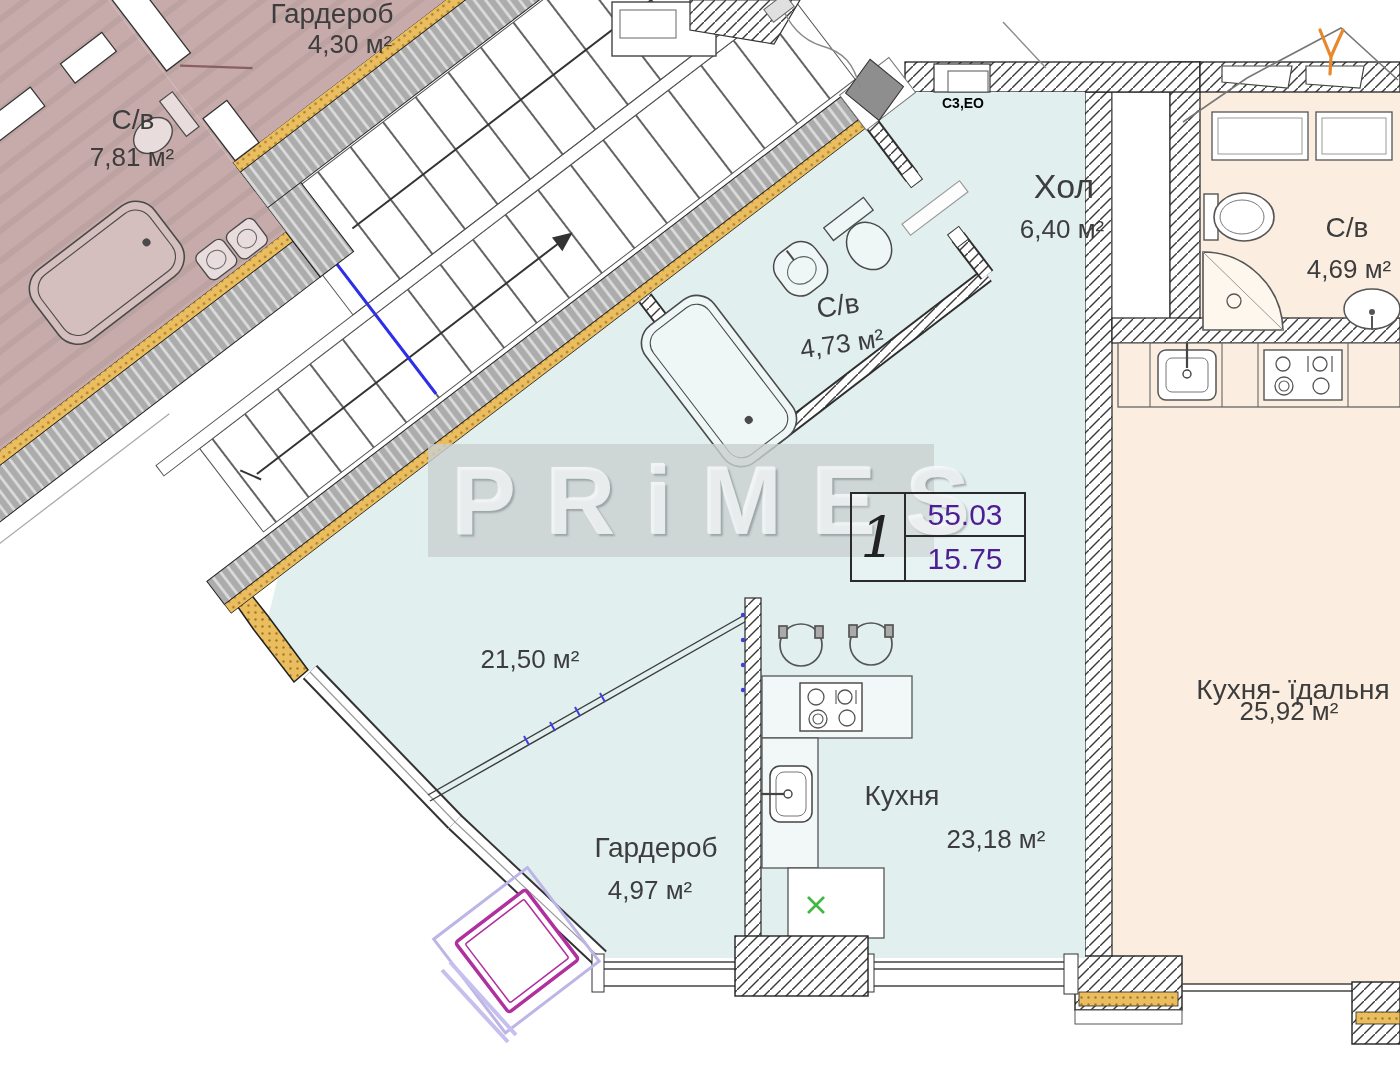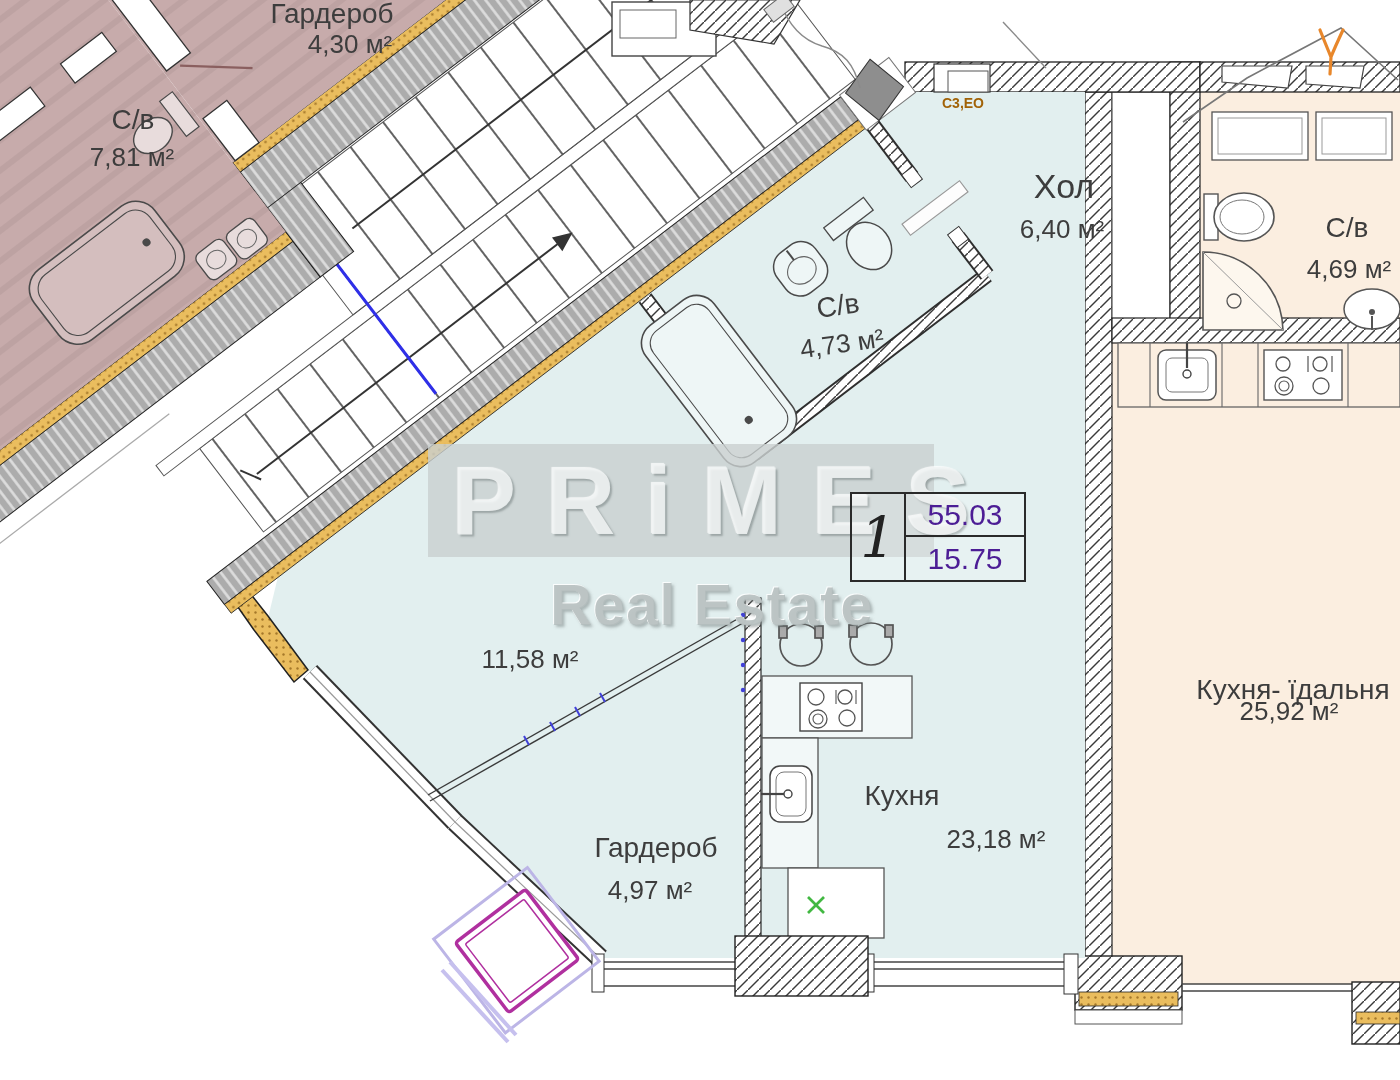--- a/index.html
+++ b/index.html
@@ -3,21 +3,21 @@
 <meta charset="utf-8">
 <style>
   html,body{margin:0;padding:0;background:#fff;}
   #plan{position:relative;width:1400px;height:1080px;background:#ffffff;overflow:hidden;
         font-family:"Liberation Sans",sans-serif;}
   #plan svg{position:absolute;left:0;top:0;}
   .lbl{position:absolute;transform:translate(-50%,-50%);white-space:nowrap;color:#3d3d3d;z-index:30;}
   .rn{font-size:28px;}
   .ra{font-size:26px;}
   .big{font-size:34px;}
-  .tiny{font-size:14px;font-weight:bold;color:#a16207;}
+  .tiny{font-size:14px;font-weight:bold;color:#000000;}
   .rot8{transform:translate(-50%,-50%) rotate(-8deg);}
   
   #wm-band{position:absolute;left:428px;top:444px;width:506px;height:113px;
            background:rgba(201,208,208,0.80);z-index:20;}
   #wm-brand{position:absolute;left:452px;top:446px;height:110px;line-height:110px;z-index:21;
             font-weight:bold;font-size:96px;letter-spacing:30px;color:rgba(240,244,244,0.88);
             text-shadow:2px 2px 2px rgba(115,125,125,0.55),-1px -1px 1px rgba(255,255,255,0.8);}
   #wm-tagline{position:absolute;left:712px;top:604px;transform:translate(-50%,-50%);z-index:21;
             font-weight:bold;font-size:58px;letter-spacing:1px;color:rgba(180,189,189,0.88);
             text-shadow:-1px -1px 0 rgba(255,255,255,0.85),2px 2px 3px rgba(115,125,125,0.5);}
@@ -309,38 +309,37 @@
     <path d="M780,2 C788,24 802,40 822,46 C844,52 854,64 860,88" fill="none" stroke="#8a8a8a" stroke-width="1.4"></path>
     <line x1="1003" y1="22" x2="1046" y2="68" stroke="#8a8a8a" stroke-width="1.4"></line>
     <rect x="766" y="0" width="26" height="16" transform="rotate(-37.4 779 8)" fill="#e0e0e0" stroke="#666" stroke-width="1"></rect>
     <path d="M1183,122 L1247,78 L1341,28 L1398,80" fill="none" stroke="#777" stroke-width="1.6"></path>
     <path d="M1320,30 Q1328,50 1331,57 Q1335,47 1343,30 M1331,57 L1330,74" fill="none" stroke="#e8872b" stroke-width="3.2" stroke-linecap="round"></path>
   </g>
 </svg>
 
   <div id="wm-band"></div>
   <div id="wm-brand">PRiMES</div>
-  <div id="wm-tagline">Real Estate</div>
 
   <div class="lbl rn" style="left:332px;top:14px">Гардероб</div>
   <div class="lbl ra" style="left:350px;top:44px">4,30 м²</div>
 
   <div class="lbl rn" style="left:133px;top:120px">С/в</div>
   <div class="lbl ra" style="left:132px;top:157px">7,81 м²</div>
 
   <div class="lbl rn big" style="left:1064px;top:186px">Хол</div>
   <div class="lbl ra" style="left:1062px;top:229px">6,40 м²</div>
 
   <div class="lbl rn rot8" style="left:838px;top:306px">С/в</div>
   <div class="lbl ra rot8" style="left:842px;top:344px">4,73 м²</div>
 
   <div class="lbl rn" style="left:1347px;top:228px">С/в</div>
   <div class="lbl ra" style="left:1349px;top:269px">4,69 м²</div>
 
-  <div class="lbl ra" style="left:530px;top:659px">11,58 м²</div>
+  <div class="lbl ra" style="left:530px;top:659px">21,50 м²</div>
 
   <div class="lbl rn" style="left:1293px;top:690px">Кухня- їдальня</div>
   <div class="lbl ra" style="left:1289px;top:711px">25,92 м²</div>
 
   <div class="lbl rn" style="left:902px;top:796px">Кухня</div>
   <div class="lbl ra" style="left:996px;top:839px">23,18 м²</div>
 
   <div class="lbl rn" style="left:656px;top:848px">Гардероб</div>
   <div class="lbl ra" style="left:650px;top:890px">4,97 м²</div>
 

